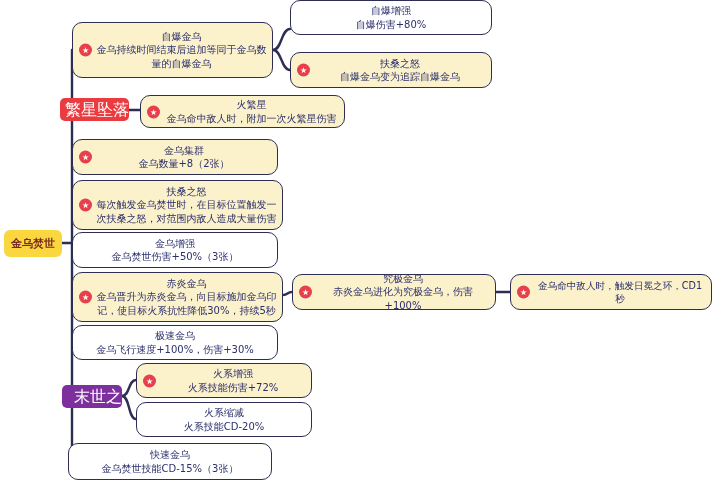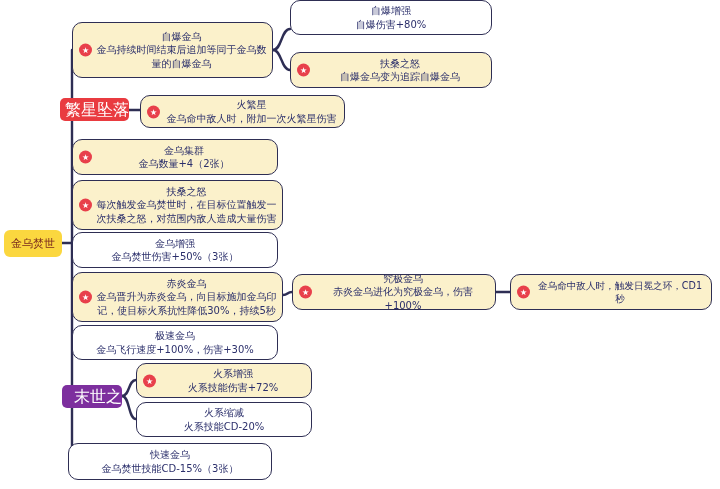--- a/index.html
+++ b/index.html
@@ -25,21 +25,21 @@
           background:#E8404B; color:#ffffff; font-size:8px; line-height:13px;
           text-align:center; font-weight:bold; }
 
   .tag { position:absolute; z-index:2; box-sizing:border-box;
          border-radius:5px; color:#ffffff; font-size:16px;
          text-align:right; overflow:hidden; }
   .tag.red    { background:#E93B40; line-height:23px; }
   .tag.purple { background:#7D2F9E; line-height:23px; }
 
   .root { position:absolute; z-index:2; box-sizing:border-box;
-          background:#FBD73F; color:#7A2A1E; font-weight:normal;
+          background:#FBD73F; color:#7A2A1E; font-weight:bold;
           font-size:11px; line-height:27px; text-align:center;
           border-radius:6px; }
 </style>
 </head>
 <body>
 
 <div class="canvas">
 
   <svg class="connectors" width="720" height="489" viewBox="0 0 720 489">
     <g stroke="#2E2E54" stroke-width="2.4" fill="none" stroke-linecap="round">
@@ -78,21 +78,21 @@
 
   <div class="node yellow starred" style="left:140px;top:95px;width:205px;height:33px">
     <span class="star">★</span>
     <div class="t">火繁星</div>
     <div class="d">金乌命中敌人时，附加一次火繁星伤害</div>
   </div>
 
   <div class="node yellow starred" style="left:72px;top:139px;width:206px;height:36px">
     <span class="star">★</span>
     <div class="t">金乌集群</div>
-    <div class="d">金乌数量+4（2张）</div>
+    <div class="d">金乌数量+8（2张）</div>
   </div>
 
   <div class="node yellow starred" style="left:72px;top:180px;width:211px;height:50px">
     <span class="star">★</span>
     <div class="t">扶桑之怒</div>
     <div class="d">每次触发金乌焚世时，在目标位置触发一次扶桑之怒，对范围内敌人造成大量伤害</div>
   </div>
 
   <div class="node" style="left:72px;top:232px;width:206px;height:36px">
     <div class="t">金乌增强</div>

